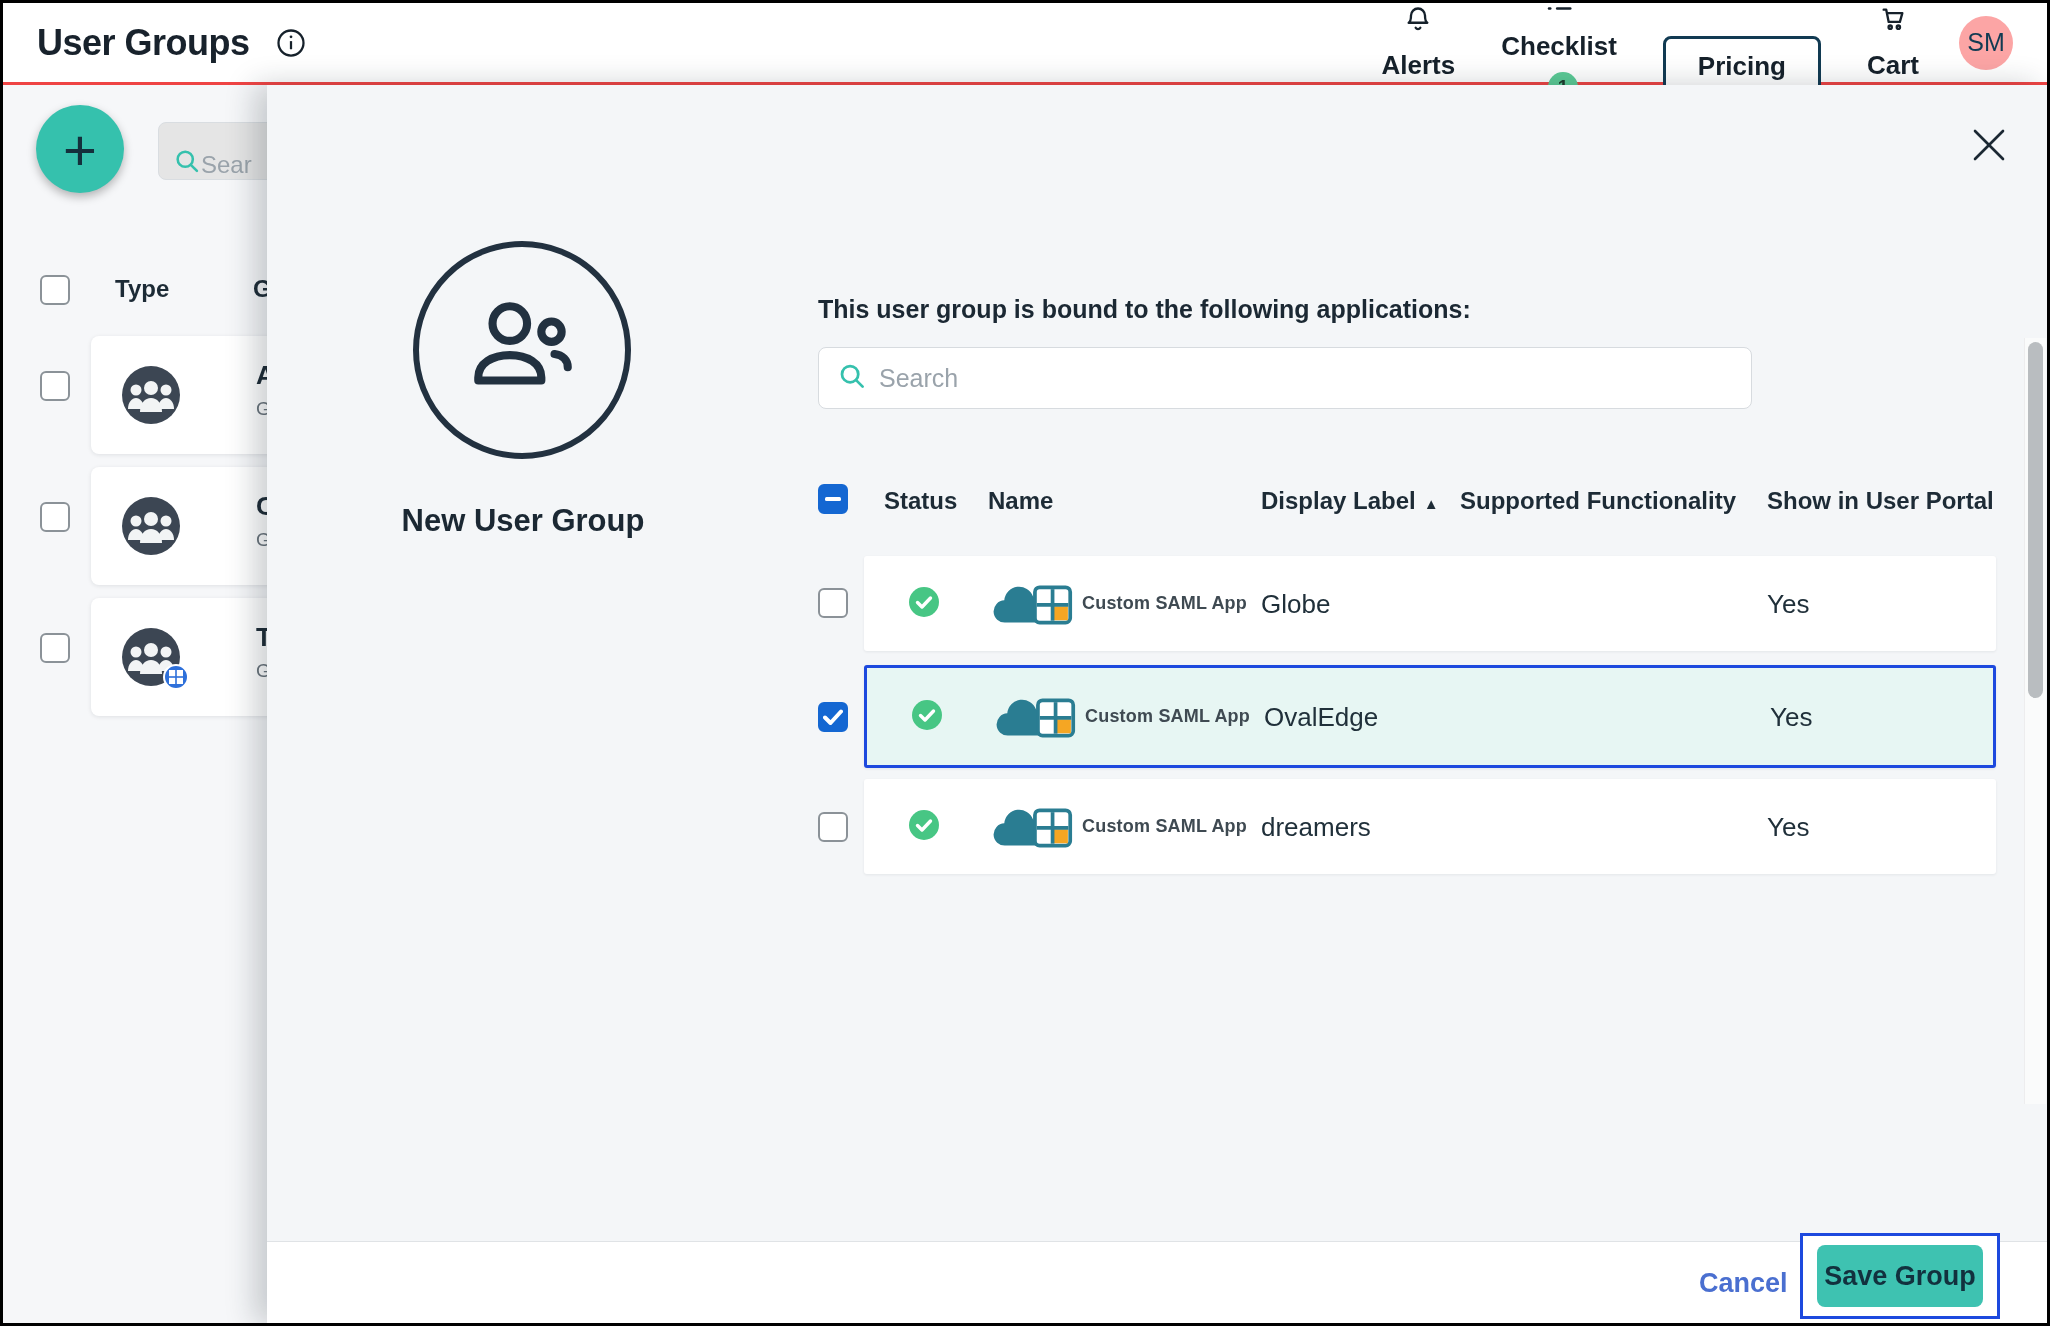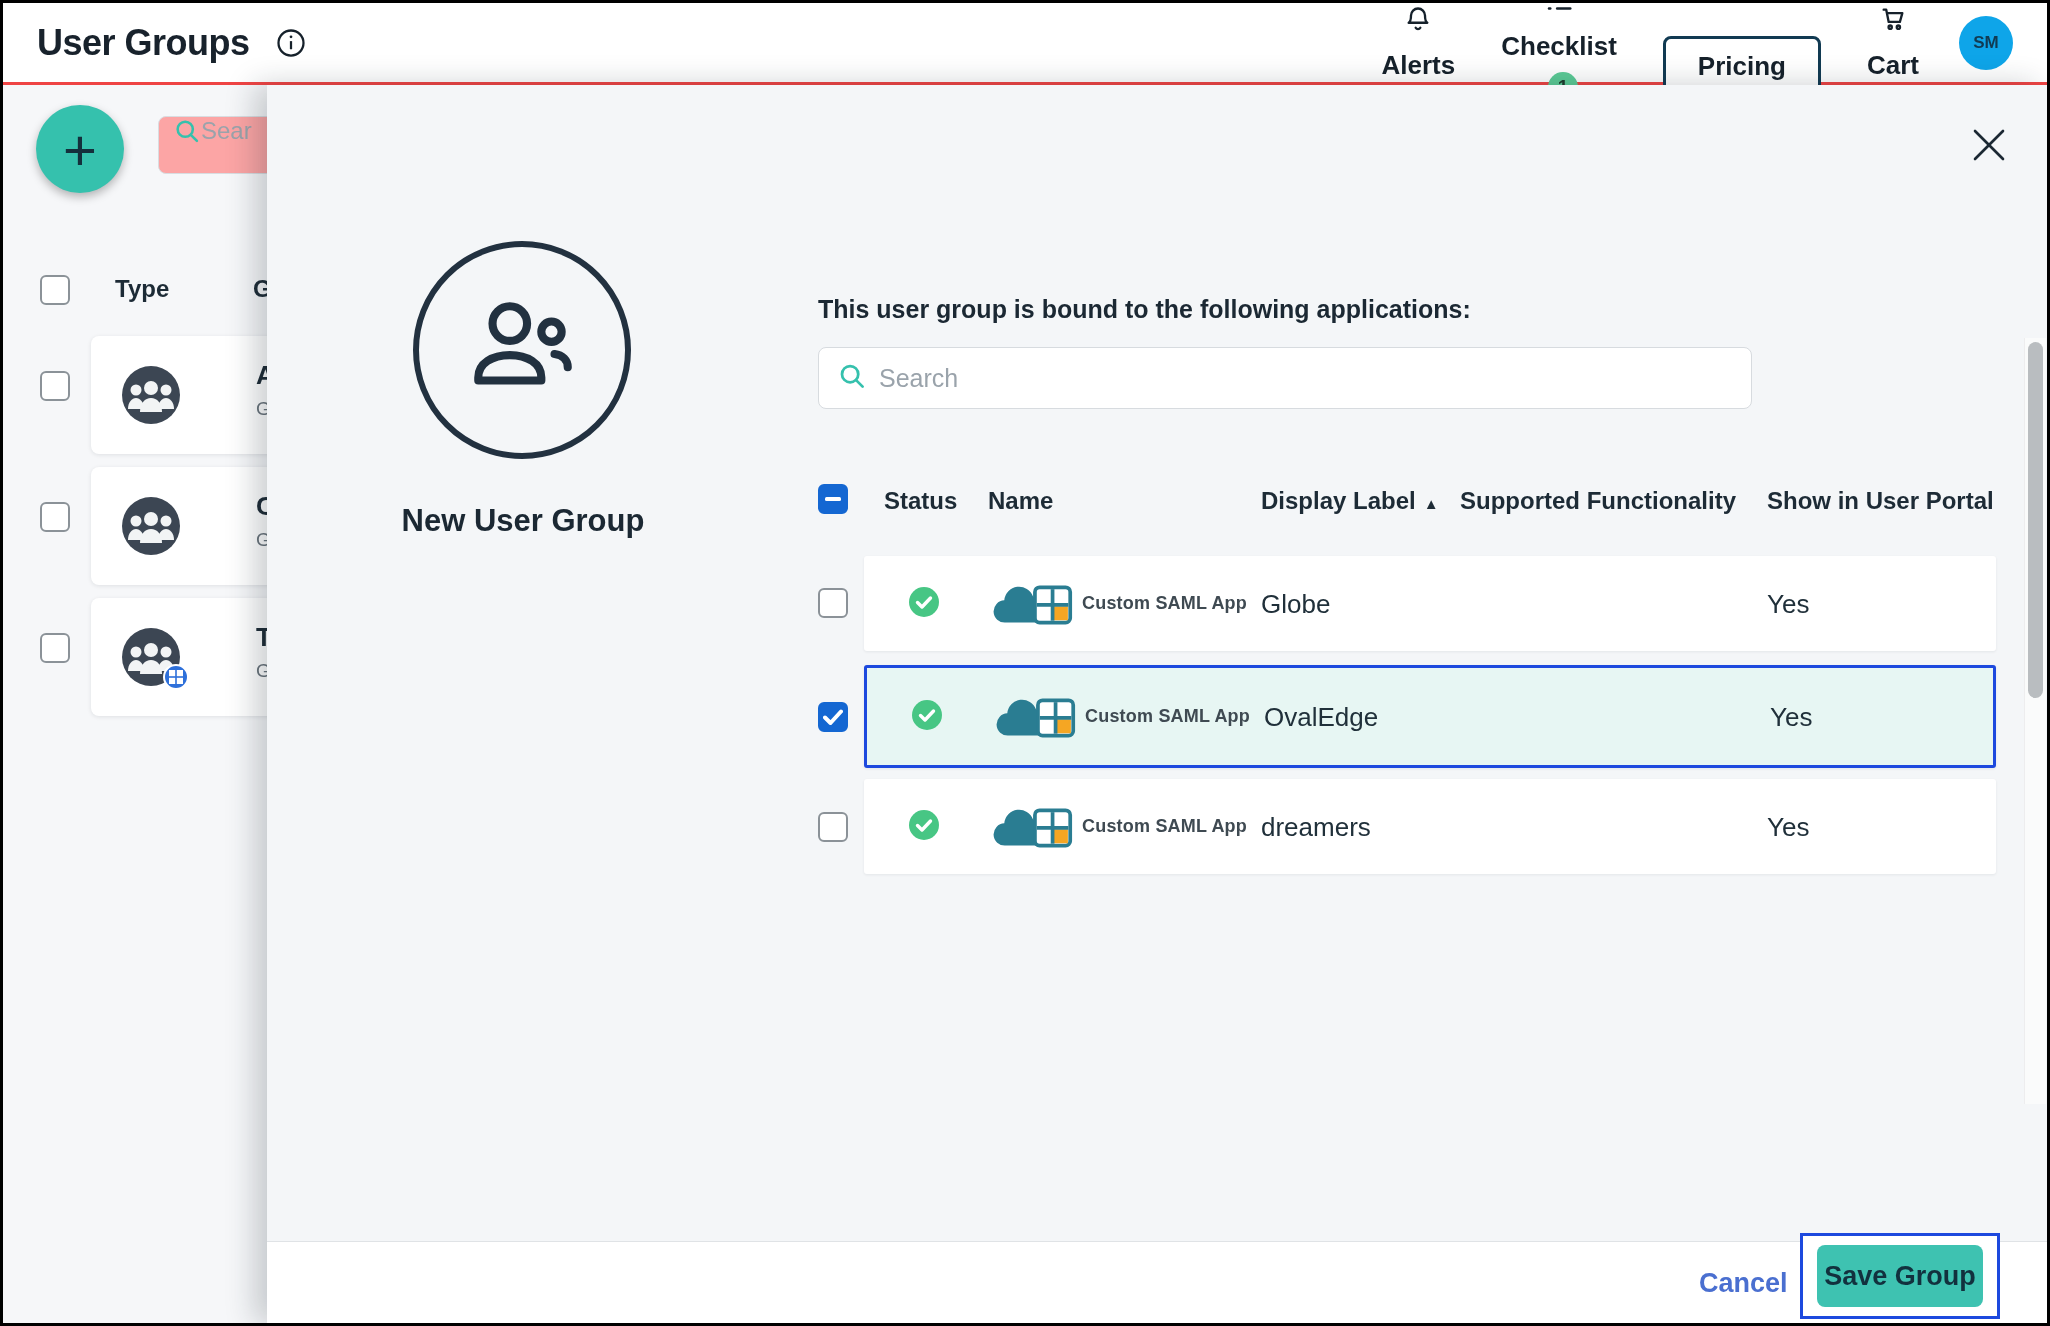--- a/index.html
+++ b/index.html
@@ -13,30 +13,30 @@
   .info-ic { margin-left:26px; display:inline-flex; }
   .top-spacer { flex:1; }
   .nav-item { display:flex; align-items:center; gap:10px; font-size:26px; font-weight:700; color:#16212b; cursor:pointer;flex-direction:column; }
   .nav-item + .nav-item { margin-left:46px; }
   .badge { width:30px; height:30px; border-radius:50%; background:#5bcb96; color:#1d3b2d;
            font-size:19px; font-weight:700; display:flex; align-items:center; justify-content:center; margin-left:8px; }
   .pricing-btn { margin-left:46px; border:3px solid #113a52; border-radius:8px; background:#fff;
                  padding:12px 32px; font-size:26px; font-weight:700; color:#16212b; cursor:pointer;
                  font-family:"Liberation Sans", sans-serif;margin-top:48px; }
   .cart-wrap { margin-left:46px; }
-  .avatar { width:54px; height:54px; border-radius:50%; background:#0ea5e9; color:#113a52;
-            font-size:17px; font-weight:700; display:flex; align-items:center; justify-content:center; margin-left:40px; }
+  .avatar { width:54px; height:54px; border-radius:50%; background:#fca5a5; color:#113a52;
+            font-size:25px; font-weight:400; display:flex; align-items:center; justify-content:center; margin-left:40px; }
 
   
   .page { position:absolute; top:82px; left:0; width:340px; bottom:0; background:#f6f7f9; }
   .fab { position:absolute; left:33px; top:20px; width:88px; height:88px; border-radius:50%;
          background:#35c1ad; color:#14303c; font-size:58px; font-weight:500; display:flex; align-items:center;
          justify-content:center; box-shadow:0 4px 10px rgba(0,0,0,.28); cursor:pointer; }
-  .side-search { position:absolute; left:155px; top:31px; width:170px; height:58px; background:#fca5a5;
-                 border:1px solid #d9dde1; border-radius:8px; display:flex; align-items:flex-start; padding:0 14px; overflow:hidden; }
+  .side-search { position:absolute; left:155px; top:37px; width:170px; height:58px; background:#e5e5e5;
+                 border:1px solid #d9dde1; border-radius:8px; display:flex; align-items:flex-end; padding:0 14px; overflow:hidden; }
   .side-search input, .modal-search input { border:0; outline:0; background:transparent; font-size:24px;
                  color:#4b565e; font-family:"Liberation Sans", sans-serif; width:100%; }
   .side-search input::placeholder, .modal-search input::placeholder { color:#9aa3ab; }
   .cb { width:30px; height:30px; border-radius:6px; border:2px solid #8b9298; background:#fff; cursor:pointer; position:absolute; }
   .colhead { position:absolute; font-size:24px; font-weight:700; color:#1d2b36; }
   .gcard { position:absolute; left:88px; width:230px; height:118px; background:#fff; border-radius:8px;
            box-shadow:0 1px 4px rgba(20,30,40,.10); }
   .gavatar { position:absolute; left:30px; top:29px; width:60px; height:60px; }
   .gline1 { position:absolute; left:165px; top:24px; font-size:26px; font-weight:700; color:#1d2b36; }
   .gline2 { position:absolute; left:165px; top:62px; font-size:19px; color:#6a747c; }

